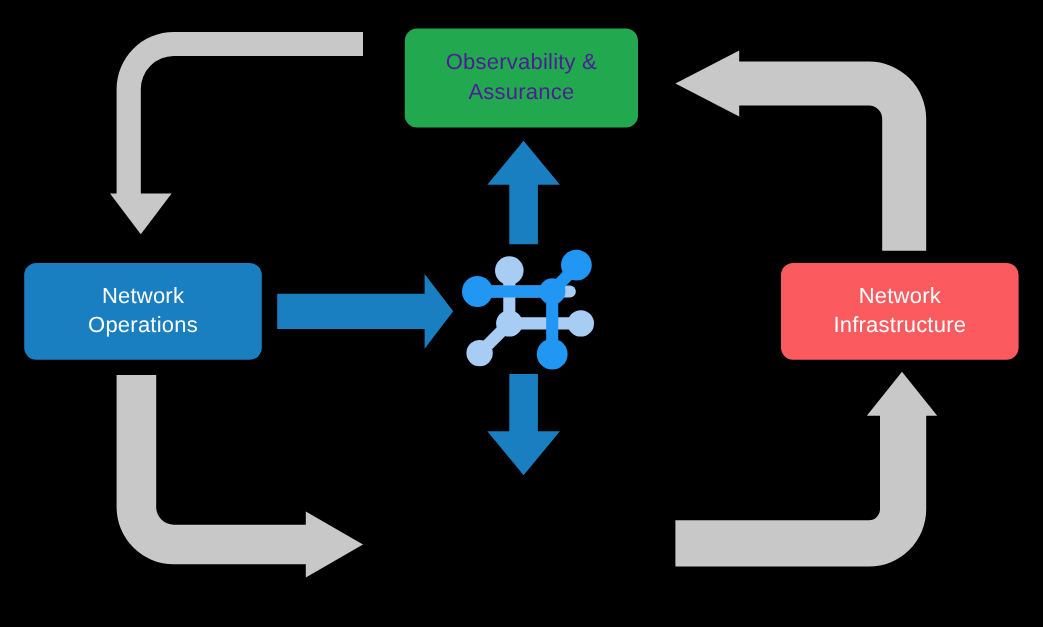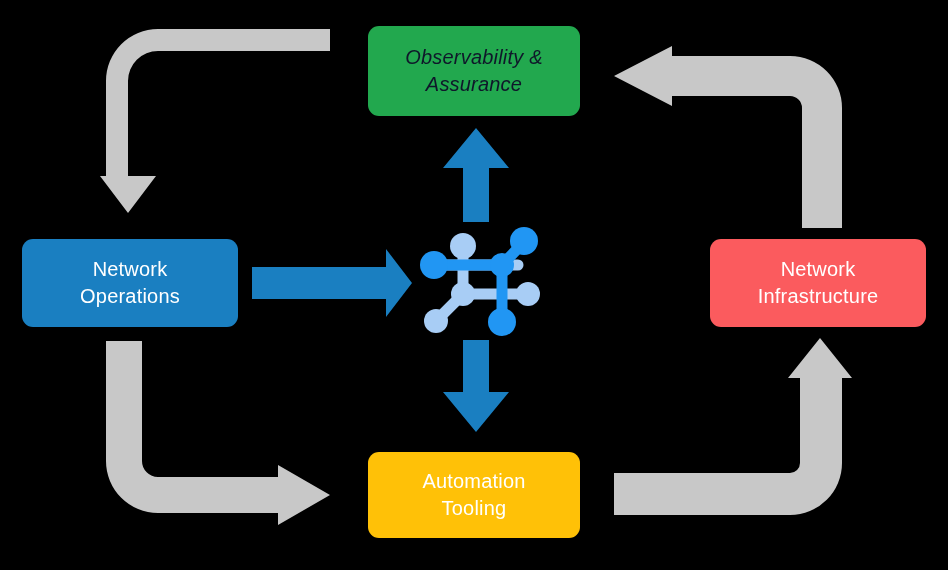--- a/index.html
+++ b/index.html
@@ -135,33 +135,29 @@
     </g>
 
     <g fill="#2196f3">
       <circle cx="16" cy="47" r="14"></circle>
       <circle cx="84" cy="47" r="12"></circle>
       <circle cx="106" cy="23" r="14"></circle>
       <circle cx="84" cy="104" r="14"></circle>
     </g>
   </svg>
 
-  <div class="node-box" id="box-observability" style="background: rgb(34, 168, 78); color: #0f172a; font-style: italic;">
+  <div class="node-box" id="box-observability" style="background: rgb(34, 168, 78); color: #4c1d95;">
     <span class="node-label">Observability &amp;
 Assurance</span>
   </div>
 
   <div class="node-box" id="box-operations" style="background: rgb(26, 127, 193); color: rgb(255, 255, 255);">
     <span class="node-label">Network
 Operations</span>
   </div>
 
   <div class="node-box" id="box-infrastructure" style="background: rgb(251, 91, 94); color: rgb(255, 255, 255);">
     <span class="node-label">Network
 Infrastructure</span>
   </div>
 
-  <div class="node-box" id="box-automation" style="background: rgb(255, 193, 7); color: rgb(255, 255, 255);">
-    <span class="node-label">Automation
-Tooling</span>
-  </div>
 
 </div>
 
 </body></html>

